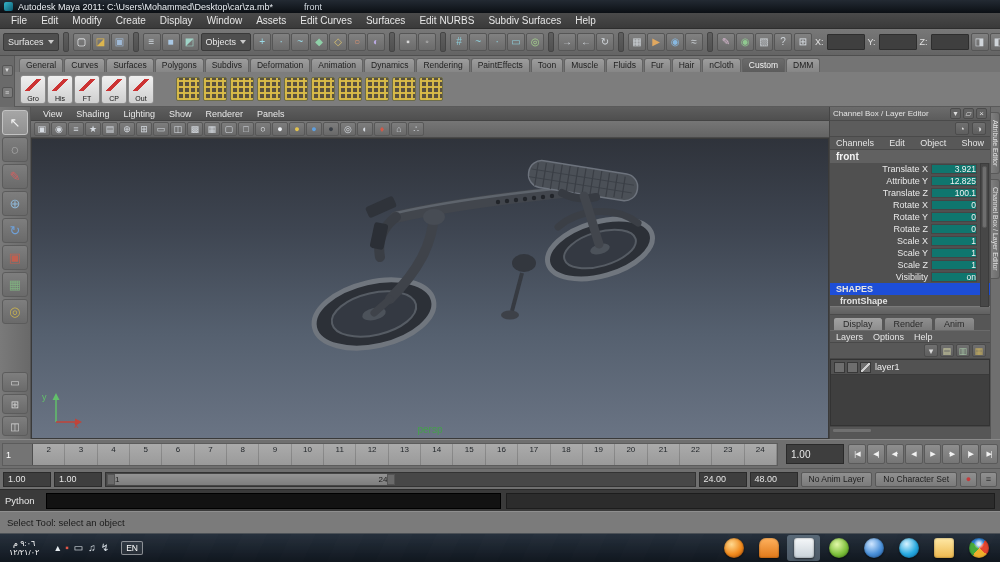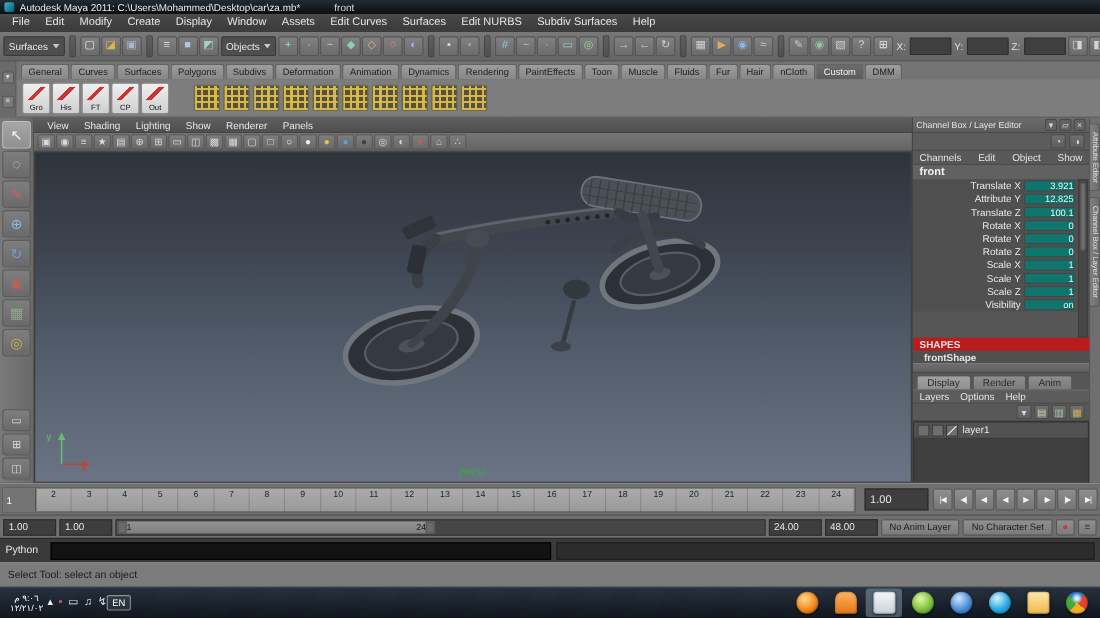--- a/index.html
+++ b/index.html
@@ -70,21 +70,21 @@
   .cb-subbar{height:16px;display:flex;align-items:center;justify-content:flex-end;gap:3px;padding:0 4px;background:#5c5c5c;border-bottom:1px solid #4a4a4a;}
   .oicon{width:14px;height:13px;display:flex;align-items:center;justify-content:center;font-size:9px;color:#d8d8d8;background:linear-gradient(#707070,#5e5e5e);border:1px solid #4c4c4c;border-radius:2px;}
   .cb-menus{height:13px;display:flex;justify-content:space-between;align-items:center;padding:0 6px;background:#585858;border-bottom:1px solid #494949;}
   .cb-object{height:13px;display:flex;align-items:center;padding:0 6px;font-size:10px;font-weight:bold;color:#f4f4f4;background:#616161;}
   .cb-rows{position:relative;background:#505050;}
   .cb-row{height:12px;display:flex;align-items:center;padding-right:13px;}
   .cb-name{flex:1;text-align:right;font-size:9px;color:#e8e8e8;padding-right:3px;white-space:nowrap;}
   .cb-value{width:46px;height:10px;background:#0f766e;border:1px solid #454545;font-size:8.5px;line-height:9px;color:#f2f2f2;padding-left:2px;text-align:right;}
   .cb-scroll{position:absolute;right:1px;top:0;width:9px;height:144px;background:#474747;border:1px solid #3c3c3c;}
   .cb-thumb{position:absolute;left:1px;top:2px;width:5px;height:62px;background:#6e6e6e;border:1px solid #575757;border-radius:2px;}
-  .cb-shapes{height:12px;display:flex;align-items:center;padding:0 6px;font-weight:bold;font-size:9px;background:#b91c1c;margin-top:24px;}
+  .cb-shapes{height:12px;display:flex;align-items:center;padding:0 6px;font-weight:bold;font-size:9px;background:#1d4ed8;}
   .cb-shape-name{height:11px;display:flex;align-items:center;padding:0 10px;font-weight:bold;font-size:9px;background:#505050;overflow:hidden;}
   .panel-splitter{height:9px;background:linear-gradient(#6e6e6e,#606060);border-top:1px solid #7a7a7a;border-bottom:1px solid #4a4a4a;}
   .le-tabs{height:15px;display:flex;gap:1px;padding:2px 3px 0;background:#565656;}
   .le-tab{padding:0 9px;display:flex;align-items:center;font-size:9px;color:#2a2a2a;background:linear-gradient(#8f8f8f,#7a7a7a);border:1px solid #565656;border-bottom:none;border-radius:3px 3px 0 0;}
   .le-tab.active{background:linear-gradient(#a2a2a2,#8e8e8e);}
   .le-menus{height:13px;display:flex;gap:10px;align-items:center;padding:0 6px;background:#5c5c5c;border-top:1px solid #6a6a6a;border-bottom:1px solid #494949;}
   .le-icons{height:16px;display:flex;justify-content:flex-end;gap:2px;align-items:center;padding:0 4px;background:#585858;border-bottom:1px solid #474747;}
   .le-list{height:67px;background:#3f3f3f;border:1px solid #333;overflow:hidden;}
   .layer-row{height:15px;display:flex;align-items:center;gap:2px;padding:0 3px;background:#525252;border-bottom:1px solid #3a3a3a;}
   .layer-box{width:11px;height:11px;background:#6e6e6e;border:1px solid #383838;}
@@ -119,21 +119,21 @@
   .rs-mini.autokey{color:#c43c3c;}
 
   
   .command{top:489px;height:22px;background:#3a3a3a;border-top:1px solid #2a2a2a;display:flex;align-items:center;gap:5px;padding:0 5px;}
   .cmd-label{width:36px;font-size:9.5px;color:#e8e8e8;}
   .cmd-input{width:455px;height:16px;background:#121212;border:1px solid #000;}
   .cmd-output{flex:1;height:16px;background:#2c2c2c;border:1px solid #1d1d1d;}
   .helpline{top:511px;height:22px;background:#7b7b7b;border-top:1px solid #8f8f8f;display:flex;align-items:center;padding:0 7px;font-size:9.5px;color:#1b1b1b;}
 
   
-  .taskbar{top:533px;height:29px;display:flex;align-items:center;gap:0;padding:0 5px;color:#fff;
+  .taskbar{top:533px;height:29px;display:flex;align-items:center;gap:12px;padding:0 5px;color:#fff;
     background:linear-gradient(rgba(28,38,50,.93),rgba(10,16,24,.96)),repeating-linear-gradient(115deg,#bac7d3 0 22px,#9fb0bf 22px 44px);
     border-top:1px solid rgba(255,255,255,.25);}
   .clock{direction:rtl;text-align:center;font-size:8px;line-height:9.5px;padding:0 4px;}
   .tray{display:flex;align-items:center;gap:5px;}
   .tray-icon{font-size:10px;line-height:1;}
   .lang-box{border:1px solid rgba(255,255,255,.45);border-radius:2px;font-size:8.5px;padding:1px 4px;background:rgba(255,255,255,.08);}
   .tb-spacer{flex:1;}
   .apps{display:flex;align-items:center;gap:2px;}
   .app-btn{width:33px;height:26px;display:flex;align-items:center;justify-content:center;border-radius:3px;}
   .app-ico{width:20px;height:20px;box-shadow:inset 0 0 2px rgba(0,0,0,.5),0 1px 2px rgba(0,0,0,.6);}

